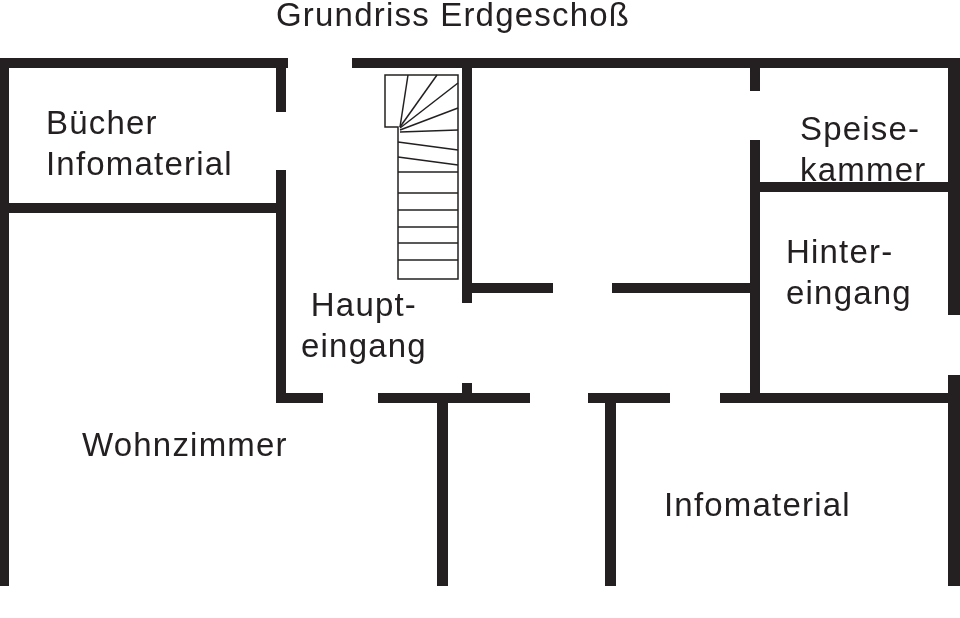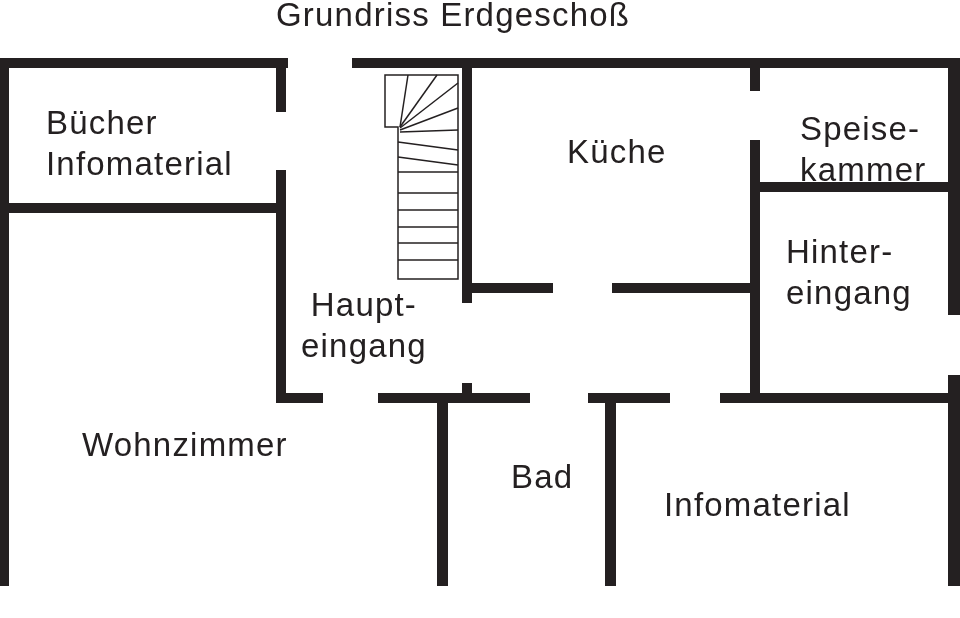--- a/index.html
+++ b/index.html
@@ -77,24 +77,22 @@
     <path d="M18,102 L78,102"></path>
     <path d="M18,123 L78,123"></path>
     <path d="M18,140 L78,140"></path>
     <path d="M18,157 L78,157"></path>
     <path d="M18,173 L78,173"></path>
     <path d="M18,190 L78,190"></path>
   </svg>
 
   <div class="lbl" style="left:46px;top:102px;">Bücher
 Infomaterial</div>
-  <div class="lbl" style="left:567px;top:131px;">Küche</div>
   <div class="lbl" style="left:800px;top:88px;margin-top:20px;">Speise-
 kammer</div>
   <div class="lbl" style="left:786px;top:231px;">Hinter-
 eingang</div>
   <div class="lbl" style="left:301px;top:284px;text-align:center;">Haupt-
 eingang</div>
   <div class="lbl" style="left:82px;top:424px;">Wohnzimmer</div>
-  <div class="lbl" style="left:511px;top:456px;">Bad</div>
   <div class="lbl" style="left:664px;top:484px;">Infomaterial</div>
 
 </div>
 
 </body></html>

